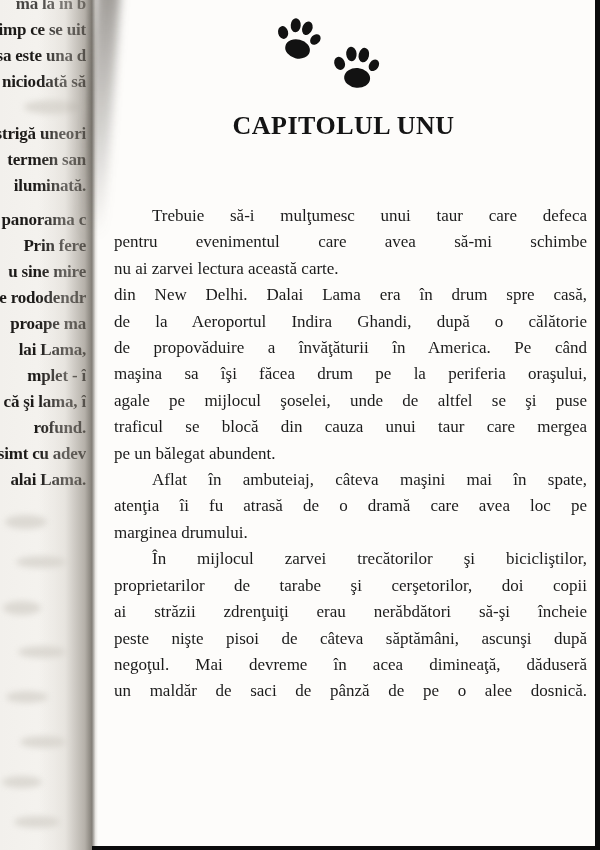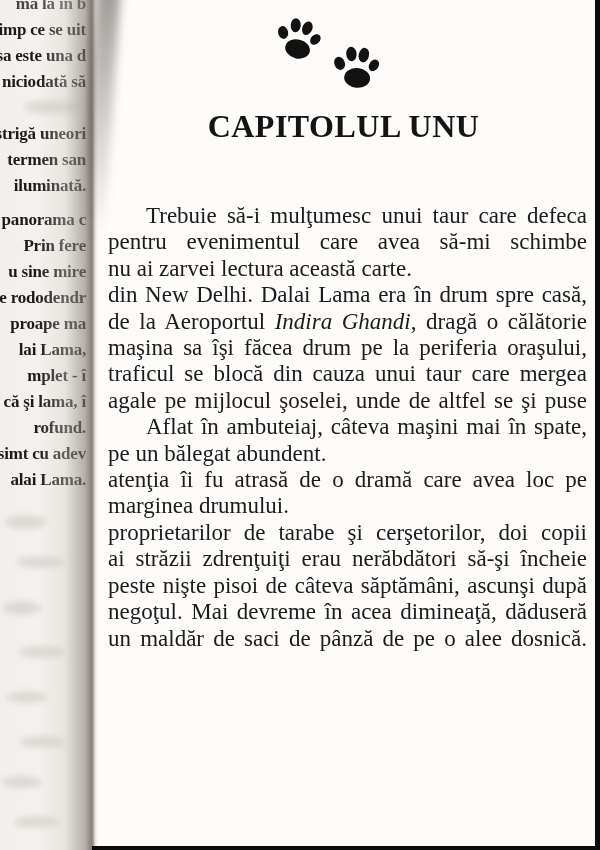--- a/index.html
+++ b/index.html
@@ -62,32 +62,32 @@
   .main-page{position:absolute;left:92px;top:0;width:503px;height:850px;background:#fdfcfa}
 
   .paw-row{position:relative;height:96px}
   .paw{position:absolute}
   .paw svg{display:block;width:100%;height:100%;fill:#121212}
   .paw-left{left:182px;top:12px;width:50px;height:54px;transform:rotate(14deg)}
   .paw-right{left:239px;top:40px;width:52px;height:55px;transform:rotate(5deg)}
 
   .chapter-title{
     margin:10px 0 0;text-align:center;
-    font-size:32px;font-weight:700;letter-spacing:.5px;color:#141414;
+    font-size:26px;font-weight:700;letter-spacing:.5px;color:#141414;
     line-height:40px;
   }
 
   .body-text{
-    margin:57px 8px 0 16px;color:#1b1b1b;
-    font-size:23px;line-height:26.4px;
+    margin:57px 8px 0 22px;color:#1b1b1b;
+    font-size:17px;line-height:26.4px;
   }
   .line{text-align:justify;text-align-last:justify}
   .line.short{text-align-last:left}
   .line.indent{padding-left:38px}
-  .italic{font-style:italic}
+  .italic{}
 
   
   .scan-edge-right{position:absolute;right:0;top:0;width:5px;height:850px;background:#0c0c0c}
   .scan-edge-bottom{position:absolute;left:92px;right:0;bottom:0;height:4px;background:#0c0c0c}
 </style>
 </head>
 <body>
 
 <div class="scan">
 
@@ -147,28 +147,30 @@
       </div>
     </div>
 
     <h1 class="chapter-title">CAPITOLUL UNU</h1>
 
     <div class="body-text">
       <div class="line indent"><span>Trebuie să-i mulţumesc unui taur care defeca</span></div>
       <div class="line"><span>pentru evenimentul care avea să-mi schimbe</span></div>
       <div class="line short"><span>nu ai zarvei lectura această carte.</span></div>
       <div class="line"><span>din New Delhi. Dalai Lama era în drum spre casă,</span></div>
-      <div class="line"><span>de la Aeroportul </span><span class="italic">Indira Ghandi</span><span>, dragă o călătorie</span></div>
+      <div class="line"><span>de la Aeroportul </span><span class="italic">Indira Ghandi</span><span>, după o călătorie</span></div>
+      <div class="line"><span>de propovăduire a învăţăturii în America. Pe când</span></div>
       <div class="line"><span>maşina sa îşi făcea drum pe la periferia oraşului,</span></div>
+      <div class="line"><span>agale pe mijlocul şoselei, unde de altfel se şi puse</span></div>
       <div class="line"><span>traficul se blocă din cauza unui taur care mergea</span></div>
-      <div class="line"><span>agale pe mijlocul şoselei, unde de altfel se şi puse</span></div>
+      <div class="line short"><span>pe un bălegat abundent.</span></div>
       <div class="line indent"><span>Aflat în ambuteiaj, câteva maşini mai în spate,</span></div>
-      <div class="line short"><span>pe un bălegat abundent.</span></div>
       <div class="line"><span>atenţia îi fu atrasă de o dramă care avea loc pe</span></div>
       <div class="line short"><span>marginea drumului.</span></div>
+      <div class="line indent"><span>În mijlocul zarvei trecătorilor şi bicicliştilor,</span></div>
       <div class="line"><span>proprietarilor de tarabe şi cerşetorilor, doi copii</span></div>
       <div class="line"><span>ai străzii zdrenţuiţi erau nerăbdători să-şi încheie</span></div>
       <div class="line"><span>peste nişte pisoi de câteva săptămâni, ascunşi după</span></div>
       <div class="line"><span>negoţul. Mai devreme în acea dimineaţă, dăduseră</span></div>
       <div class="line"><span>un maldăr de saci de pânză de pe o alee dosnică.</span></div>
     </div>
   </div>
 
   <div class="gutter-overlay"></div>
   <div class="gutter-top"></div>

